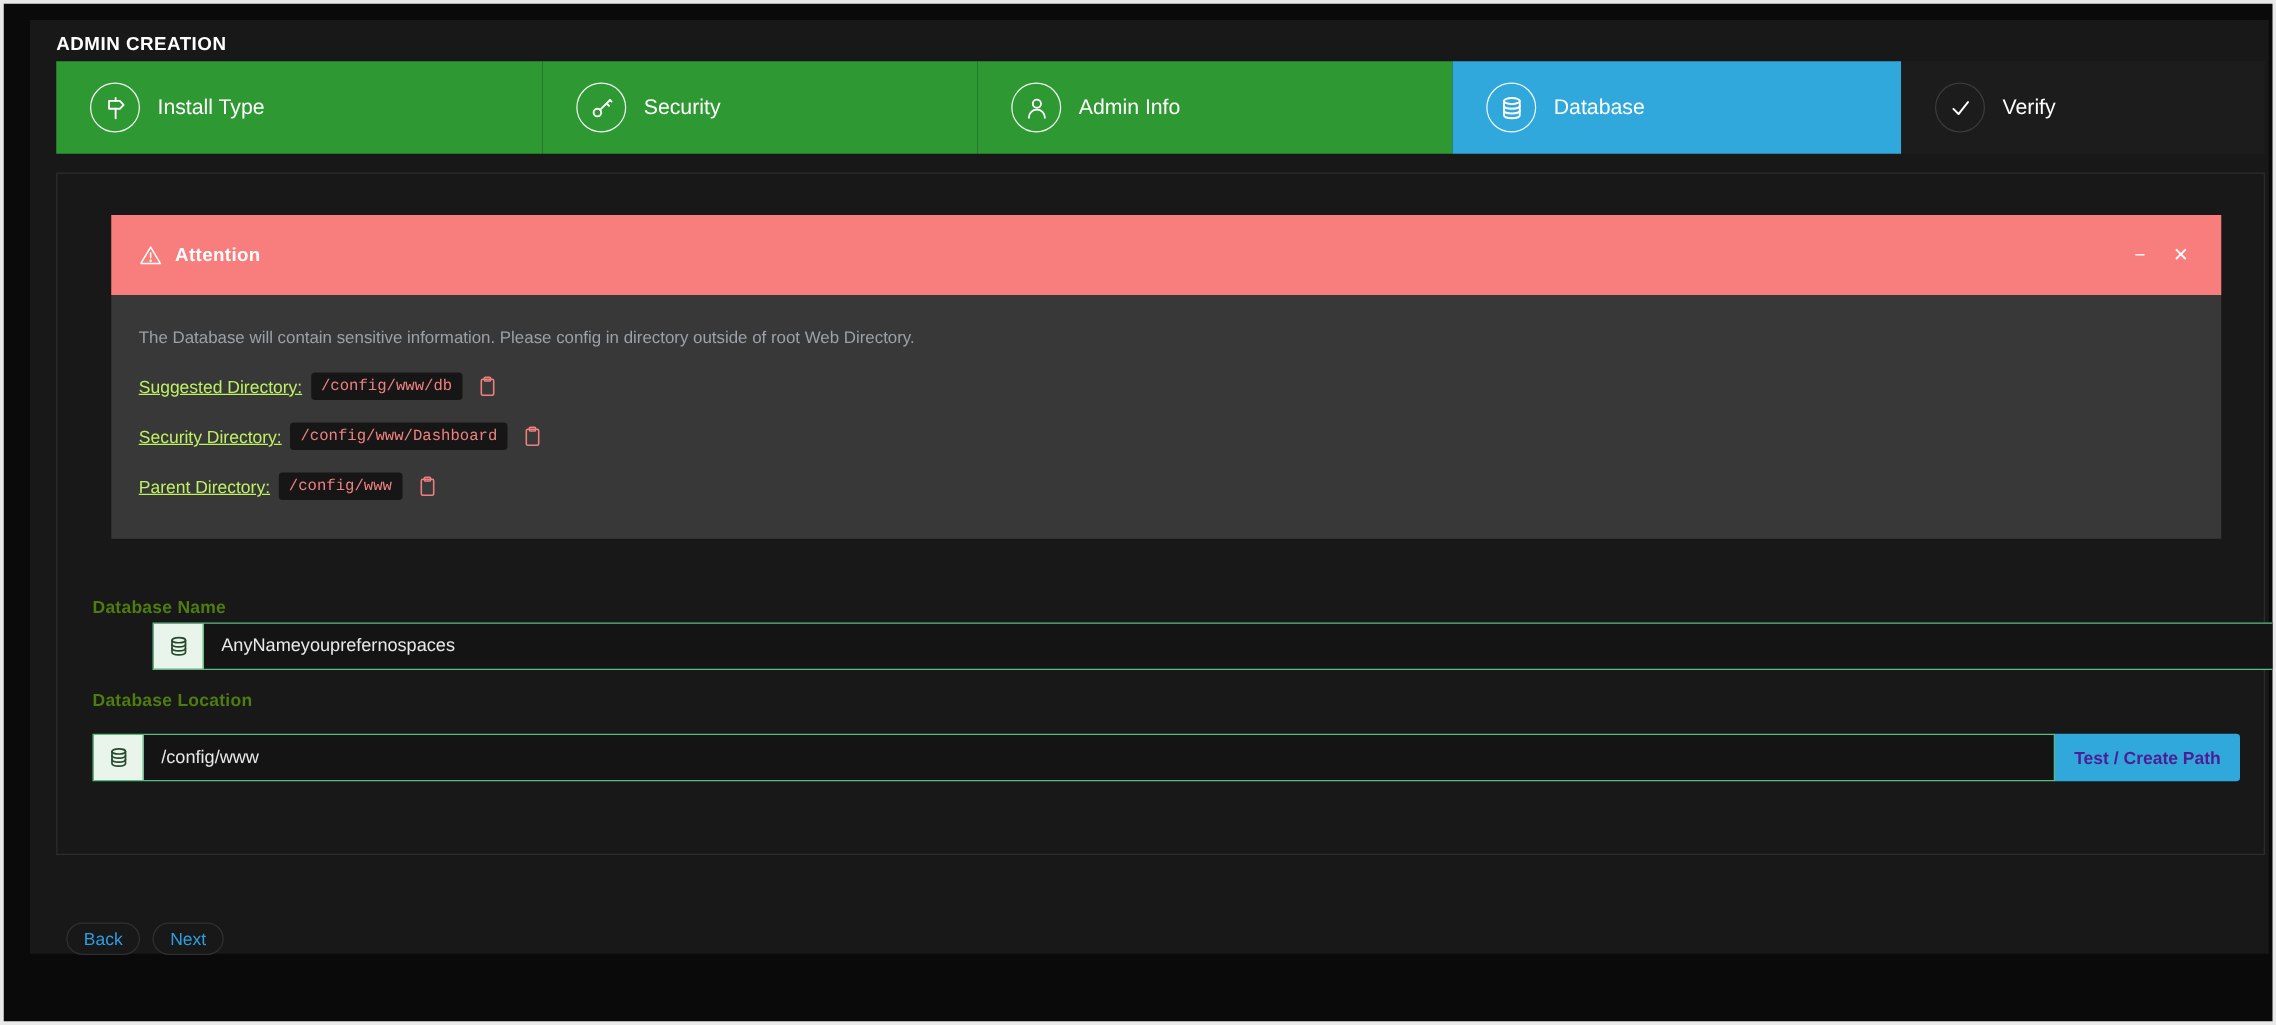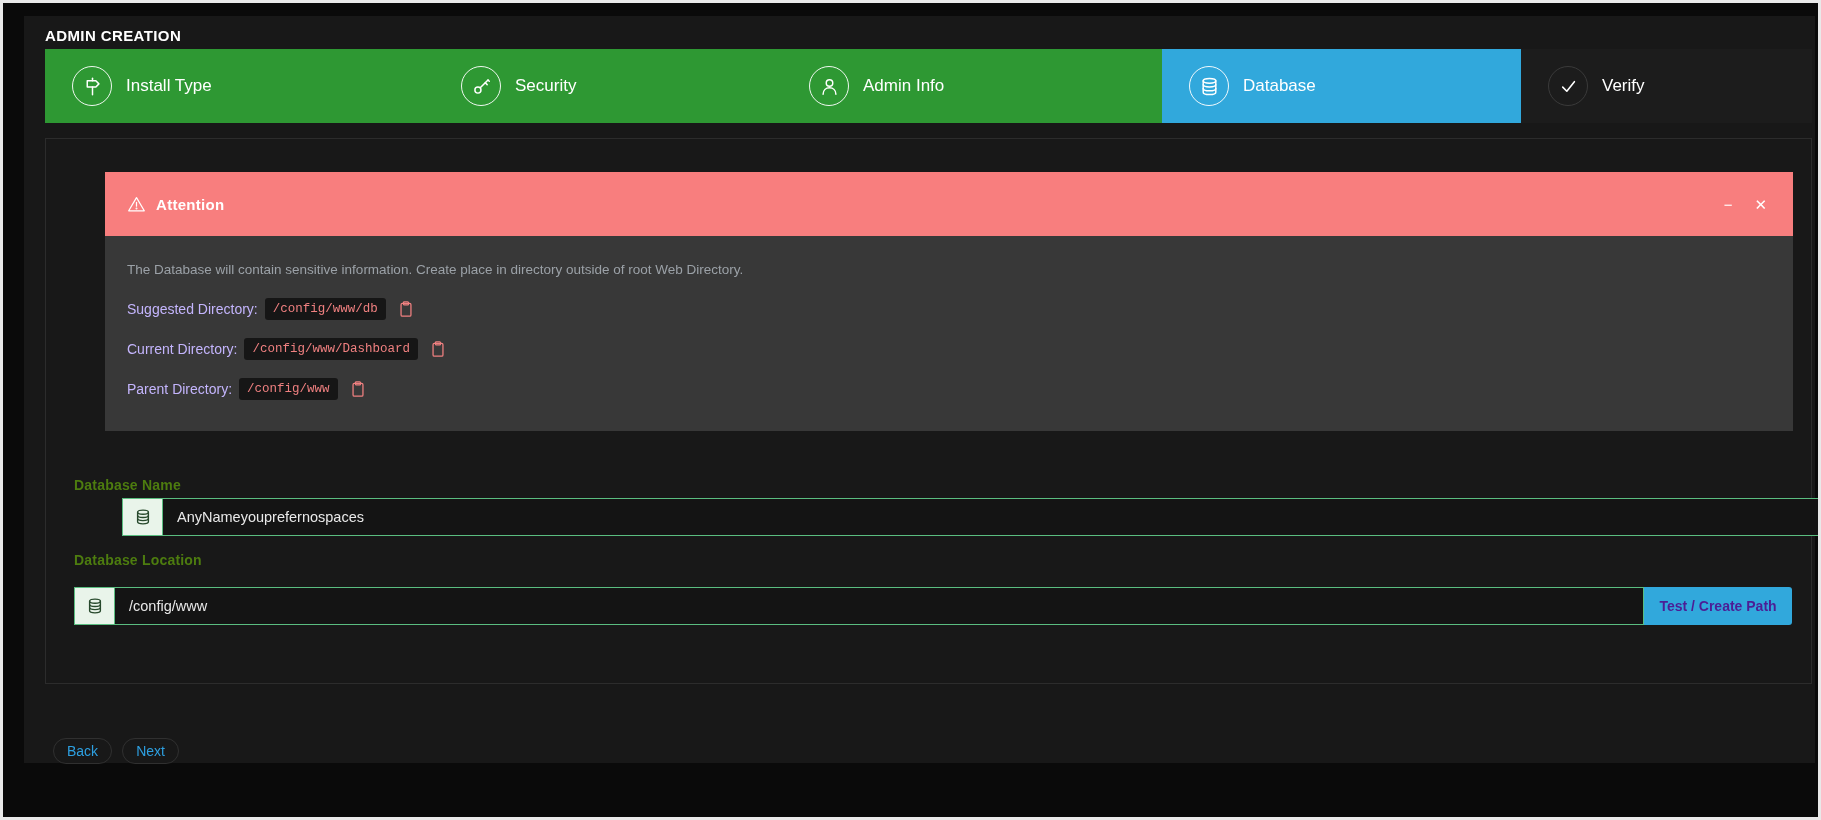--- a/index.html
+++ b/index.html
@@ -37,33 +37,33 @@
   .step-label { color:#ffffff; font-size:17px; margin-left:14px; white-space:nowrap; }
   .w1{width:389px}.w2{width:380px}.w3{width:348px}.w4{width:359px}.w5{width:291px}
 
   
   .panel {
     position:absolute; left:21px; top:122px; width:1767px; height:546px;
     border:1px solid #2c2c2c; background:#181818;
   }
 
   
-  .alert { position:absolute; left:59px; top:33px; width:1688px; }
+  .alert { position:absolute; left:43px; top:33px; width:1688px; }
   .alert-header {
     height:64px; background:#f87e7e; display:flex; align-items:center;
     padding:0 22px; color:#ffffff;
   }
   .alert-title { font-size:15px; font-weight:bold; margin-left:10px; letter-spacing:.3px; }
   .alert-tools { margin-left:auto; display:flex; align-items:center; gap:14px; }
   .alert-tool { color:#ffffff; font-size:15px; cursor:pointer; line-height:1; padding:2px 4px; }
   .alert-body { background:#383838; padding:26px 22px 30px 22px; }
   .alert-message { color:#9ba1a7; font-size:13.5px; margin-bottom:20px; }
   .dir-row { display:flex; align-items:center; margin-bottom:16px; height:24px; }
   .dir-row:last-child { margin-bottom:0; }
-  .dir-label { color:#c4b5fd; font-size:14px; }
+  .dir-label { color:#bef264; font-size:14px;text-decoration:underline; }
   .dir-code {
     font-family:"Liberation Mono", monospace; font-size:12.5px; color:#f08080;
     background:#161616; padding:4px 8px; border-radius:3px; margin-left:7px; white-space:nowrap;
   }
   .clip-icon { color:#f08080; margin-left:11px; cursor:pointer; display:flex; align-items:center; }
 
   
   .field-label {
     position:absolute; color:#4d7c0f; font-size:14px; font-weight:bold; letter-spacing:.2px;
   }
@@ -179,35 +179,35 @@
             </svg>
           </span>
           <span class="alert-title">Attention</span>
           <span class="alert-tools">
             <span class="alert-tool">−</span>
             <span class="alert-tool">✕</span>
           </span>
         </div>
 
         <div class="alert-body">
-          <div class="alert-message">The Database will contain sensitive information. Create place in directory outside of root Web Directory.</div>
+          <div class="alert-message">The Database will contain sensitive information. Please config in directory outside of root Web Directory.</div>
 
           <div class="dir-row">
             <span class="dir-label">Suggested Directory:</span>
             <span class="dir-code">/config/www/db</span>
             <span class="clip-icon">
               <svg width="18" height="18" viewBox="0 0 20 20" fill="none" stroke="currentColor" stroke-width="1.4" stroke-linejoin="round">
                 <rect x="4.5" y="3.8" width="11" height="14.2" rx="1.4"></rect>
                 <rect x="7.2" y="2" width="5.6" height="3.4" rx="1"></rect>
               </svg>
             </span>
           </div>
 
           <div class="dir-row">
-            <span class="dir-label">Current Directory:</span>
+            <span class="dir-label">Security Directory:</span>
             <span class="dir-code">/config/www/Dashboard</span>
             <span class="clip-icon">
               <svg width="18" height="18" viewBox="0 0 20 20" fill="none" stroke="currentColor" stroke-width="1.4" stroke-linejoin="round">
                 <rect x="4.5" y="3.8" width="11" height="14.2" rx="1.4"></rect>
                 <rect x="7.2" y="2" width="5.6" height="3.4" rx="1"></rect>
               </svg>
             </span>
           </div>
 
           <div class="dir-row">

